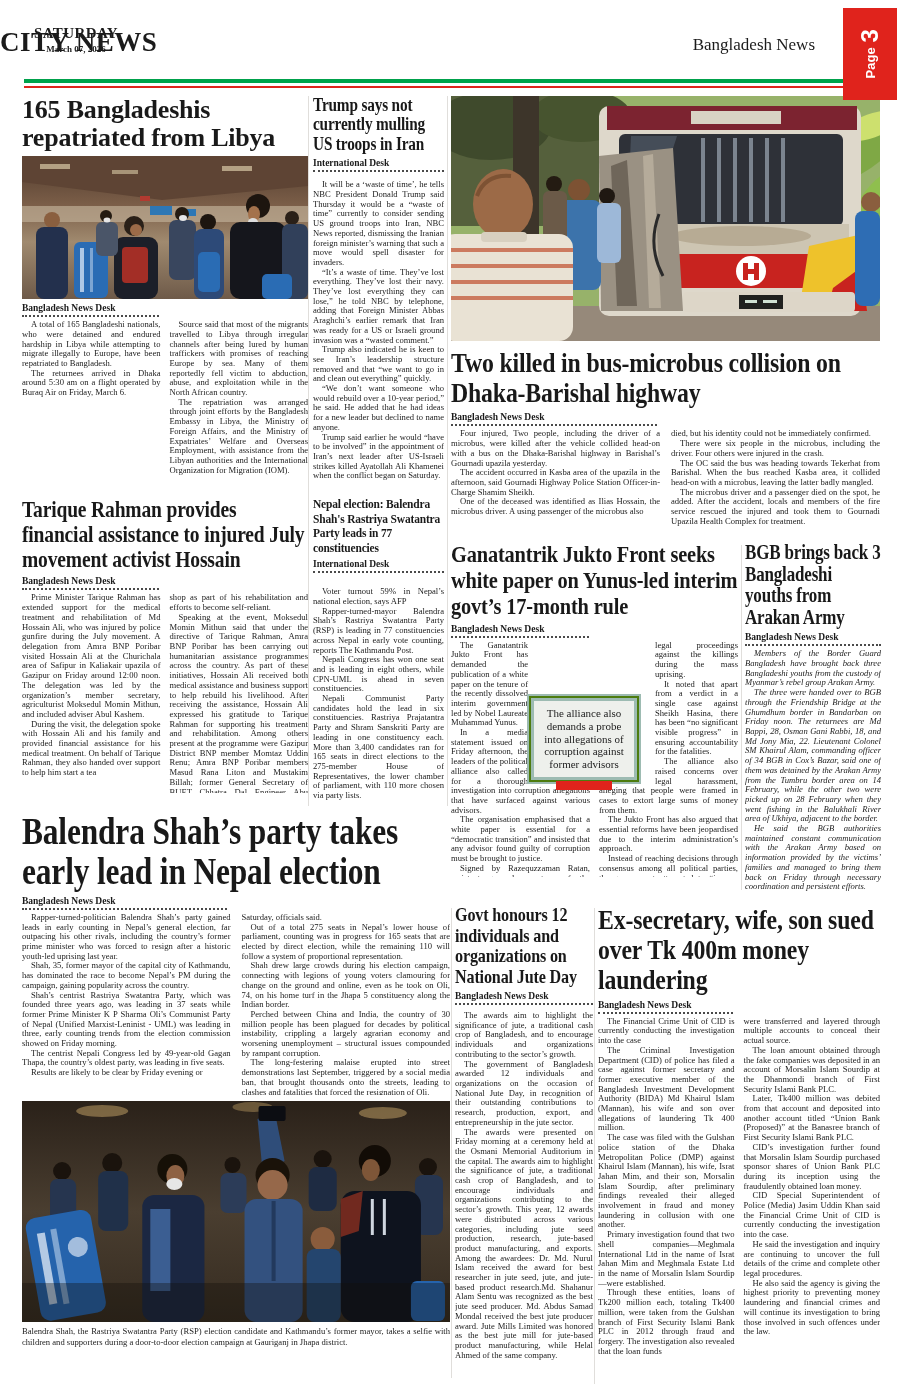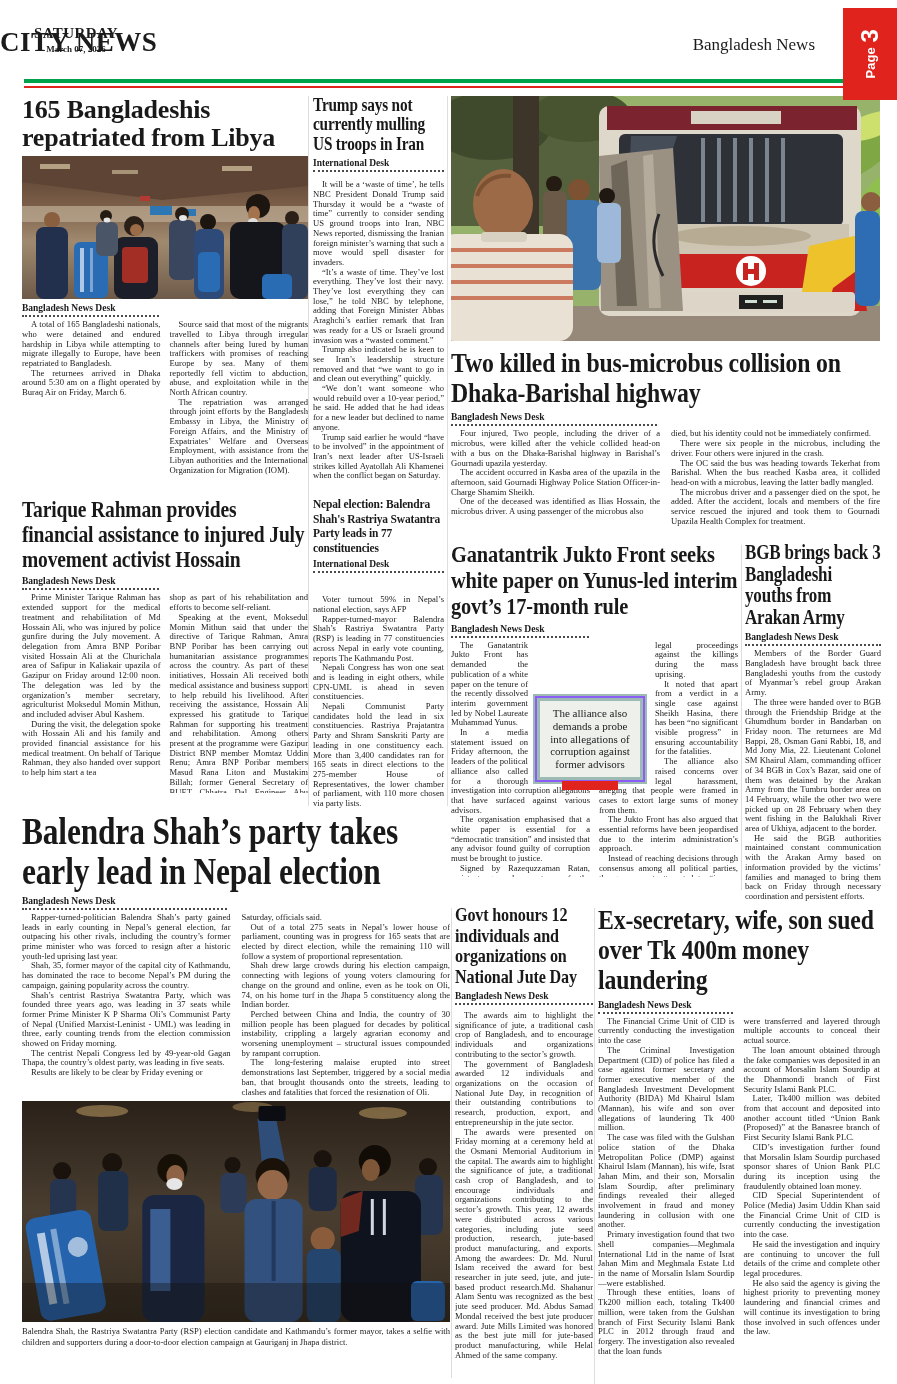--- a/index.html
+++ b/index.html
@@ -29,22 +29,22 @@
   .w-half{width:48%;}
   .cols{display:flex;gap:9px;overflow:hidden;}
   .col{flex:1;min-width:0;}
   .singlecol{overflow:hidden;}
   p.bp{margin:0;font-size:8.6px;line-height:1.13;text-align:justify;text-indent:9px;color:#222;}
   p.cont{text-indent:0;}
   .photo{width:100%;overflow:hidden;background:#cfcac2;}
   .photo svg{display:block;width:100%;height:100%;}
   .caption{font-size:8.6px;line-height:1.3;text-align:justify;margin-top:4px;color:#222;}
   
-  .qbox{position:absolute;left:82px;top:152px;width:114px;height:90px;border:2px solid #9dbbb2;
-        background:#8b5cf6;padding:2px;box-sizing:border-box;z-index:2;}
+  .qbox{position:absolute;left:76px;top:152px;width:114px;height:90px;border:2px solid #9dbbb2;
+        background:#4d7c0f;padding:2px;box-sizing:border-box;z-index:2;}
   .qinner{border:3px solid #9dbbb2;background:#eef0ec;height:100%;box-sizing:border-box;
         display:flex;align-items:center;justify-content:center;text-align:center;
         font-size:11px;line-height:1.18;padding:3px;color:#222;}
   .qbar{position:absolute;left:50%;bottom:-8px;transform:translateX(-50%);
         width:56px;height:9px;background:#e0231c;}
   .sp-r{float:right;width:58px;height:100px;margin:34px 0 2px 4px;}
   .sp-l{float:left;width:52px;height:100px;margin:34px 4px 2px 0;}
 </style>
 </head>
 <body>
@@ -233,21 +233,21 @@
       <div class="col">
         <p class="bp cont">shop as part of his rehabilitation and efforts to become self-reliant.</p>
         <p class="bp">Speaking at the event, Moksedul Momin Mithun said that under the directive of Tarique Rahman, Amra BNP Poribar has been carrying out humanitarian assistance programmes across the country. As part of these initiatives, Hossain Ali received both medical assistance and business support to help rebuild his livelihood. After receiving the assistance, Hossain Ali expressed his gratitude to Tarique Rahman for supporting his treatment and rehabilitation. Among others present at the programme were Gazipur District BNP member Momtaz Uddin Renu; Amra BNP Poribar members Masud Rana Liton and Mustakim Billah; former General Secretary of BUET Chhatra Dal Engineer Abu Hanif.</p>
       </div>
     </div>
   </section>
 
   <section class="art" style="left:313px;top:497px;width:131px;">
     <h1 class="hl cond" style="font-size:13.5px;">Nepal election: Balendra Shah's Rastriya Swatantra Party leads in 77 constituencies</h1>
     <div class="byline">International Desk</div>
-    <div class="singlecol" style="height:226px;margin-top:22px;">
+    <div class="singlecol" style="height:226px;margin-top:14px;">
       <p class="bp">Voter turnout 59% in Nepal’s national election, says AFP</p>
       <p class="bp">Rapper-turned-mayor Balendra Shah’s Rastriya Swatantra Party (RSP) is leading in 77 constituencies across Nepal in early vote counting, reports The Kathmandu Post.</p>
       <p class="bp">Nepali Congress has won one seat and is leading in eight others, while CPN-UML is ahead in seven constituencies.</p>
       <p class="bp">Nepali Communist Party candidates hold the lead in six constituencies. Rastriya Prajatantra Party and Shram Sanskriti Party are leading in one constituency each. More than 3,400 candidates ran for 165 seats in direct elections to the 275-member House of Representatives, the lower chamber of parliament, with 110 more chosen via party lists.</p>
     </div>
   </section>
 
   <section class="art" style="left:451px;top:542px;width:287px;">
     <h1 class="hl cond" style="font-size:24px;">Ganatantrik Jukto Front seeks white paper on Yunus-led interim govt’s 17-month rule</h1>
     <div class="byline w-half">Bangladesh News Desk</div>
@@ -270,21 +270,21 @@
         <p class="bp">The alliance also raised concerns over legal harassment, alleging that people were framed in cases to extort large sums of money from them.</p>
         <p class="bp">The Jukto Front has also argued that essential reforms have been jeopardised due to the interim administration’s approach.</p>
         <p class="bp">Instead of reaching decisions through consensus among all political parties, the government attempted to “impose its own will”, which the alliance claims has caused potential reforms to stall.</p>
       </div>
     </div>
   </section>
 
   <section class="art" style="left:745px;top:542px;width:136px;">
     <h1 class="hl cond" style="font-size:20px;">BGB brings back 3 Bangladeshi youths from Arakan Army</h1>
     <div class="byline">Bangladesh News Desk</div>
-    <div class="singlecol" style="height:252px;">
+    <div class="singlecol" style="height:252px;font-style:italic;">
       <p class="bp">Members of the Border Guard Bangladesh have brought back three Bangladeshi youths from the custody of Myanmar’s rebel group Arakan Army.</p>
       <p class="bp">The three were handed over to BGB through the Friendship Bridge at the Ghumdhum border in Bandarban on Friday noon. The returnees are Md Bappi, 28, Osman Gani Rabbi, 18, and Md Jony Mia, 22. Lieutenant Colonel SM Khairul Alam, commanding officer of 34 BGB in Cox’s Bazar, said one of them was detained by the Arakan Army from the Tumbru border area on 14 February, while the other two were picked up on 28 February when they went fishing in the Balukhali River area of Ukhiya, adjacent to the border.</p>
       <p class="bp">He said the BGB authorities maintained constant communication with the Arakan Army based on information provided by the victims’ families and managed to bring them back on Friday through necessary coordination and persistent efforts.</p>
     </div>
   </section>
 
   <section class="art" style="left:22px;top:812px;width:428px;">
     <h1 class="hl cond" style="font-size:37px;">Balendra Shah’s party takes early lead in Nepal election</h1>
     <div class="byline w-half">Bangladesh News Desk</div>
     <div class="cols" style="height:182px;gap:11px;">

